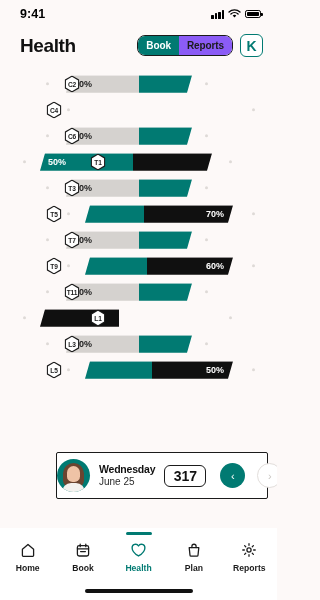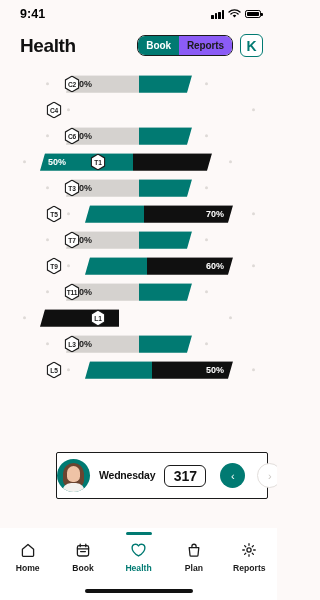--- a/index.html
+++ b/index.html
@@ -342,20 +342,21 @@
   </div>
 
 <div class="datecard">
   <div class="avatar">
     <div class="av-hair"></div>
       <div class="av-face"></div>
       <div class="av-body"></div>
   </div>
   <div class="date-text">
     <div class="date-day">Wednesday</div>
+    <div class="date-sub">June 25</div>
   </div>
   <div class="counter">317</div>
   <div class="navbtn prev">‹</div>
   <div class="navbtn next">›</div>
 </div>
 
 <div class="tabbar">
   <div class="tab">
     <span class="ico">
       <svg width="16" height="16" viewBox="0 0 20 20">

